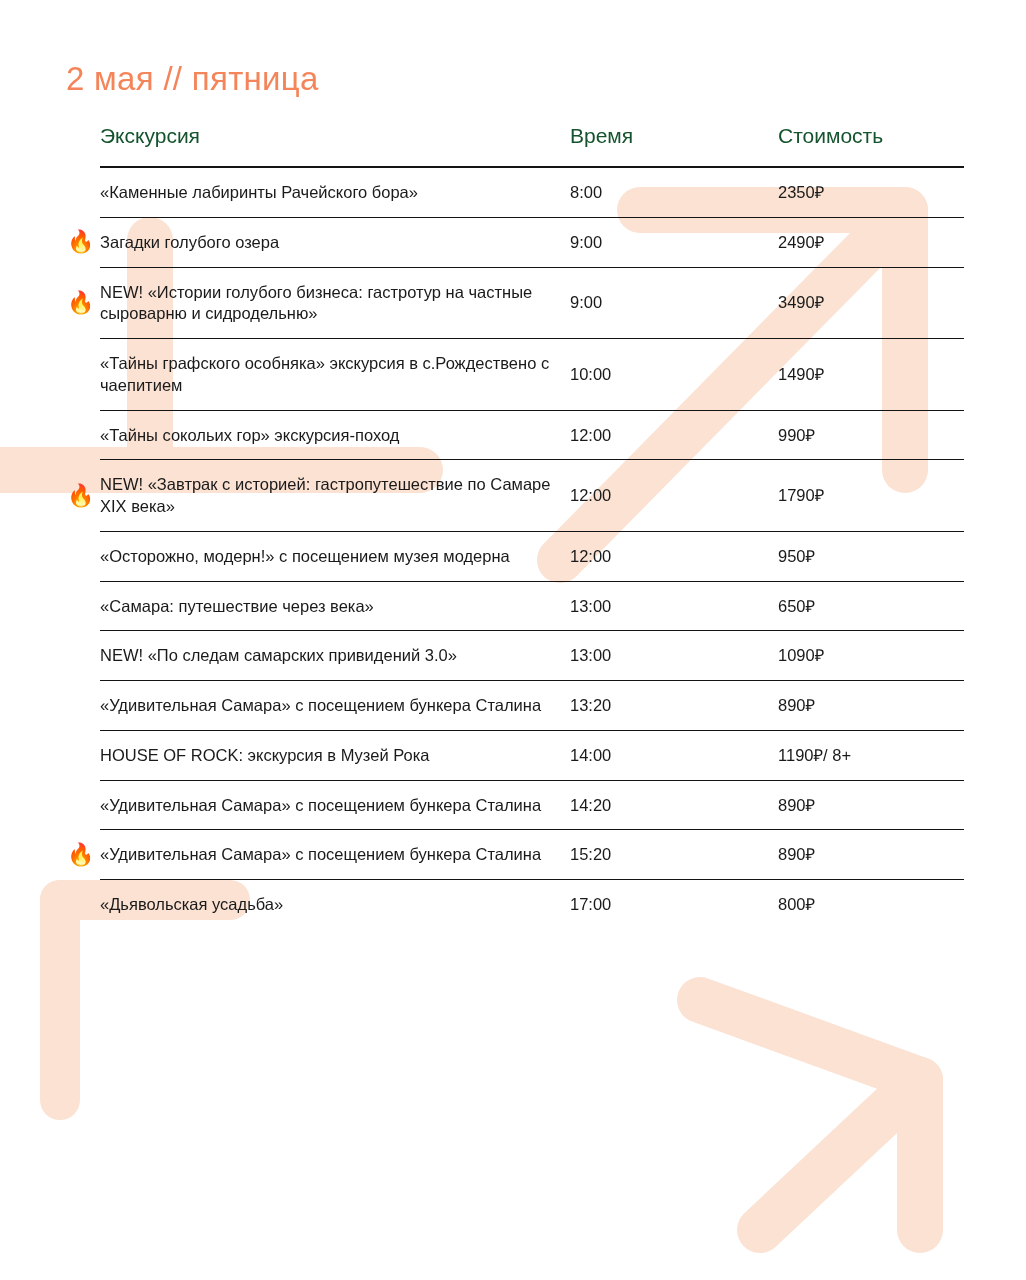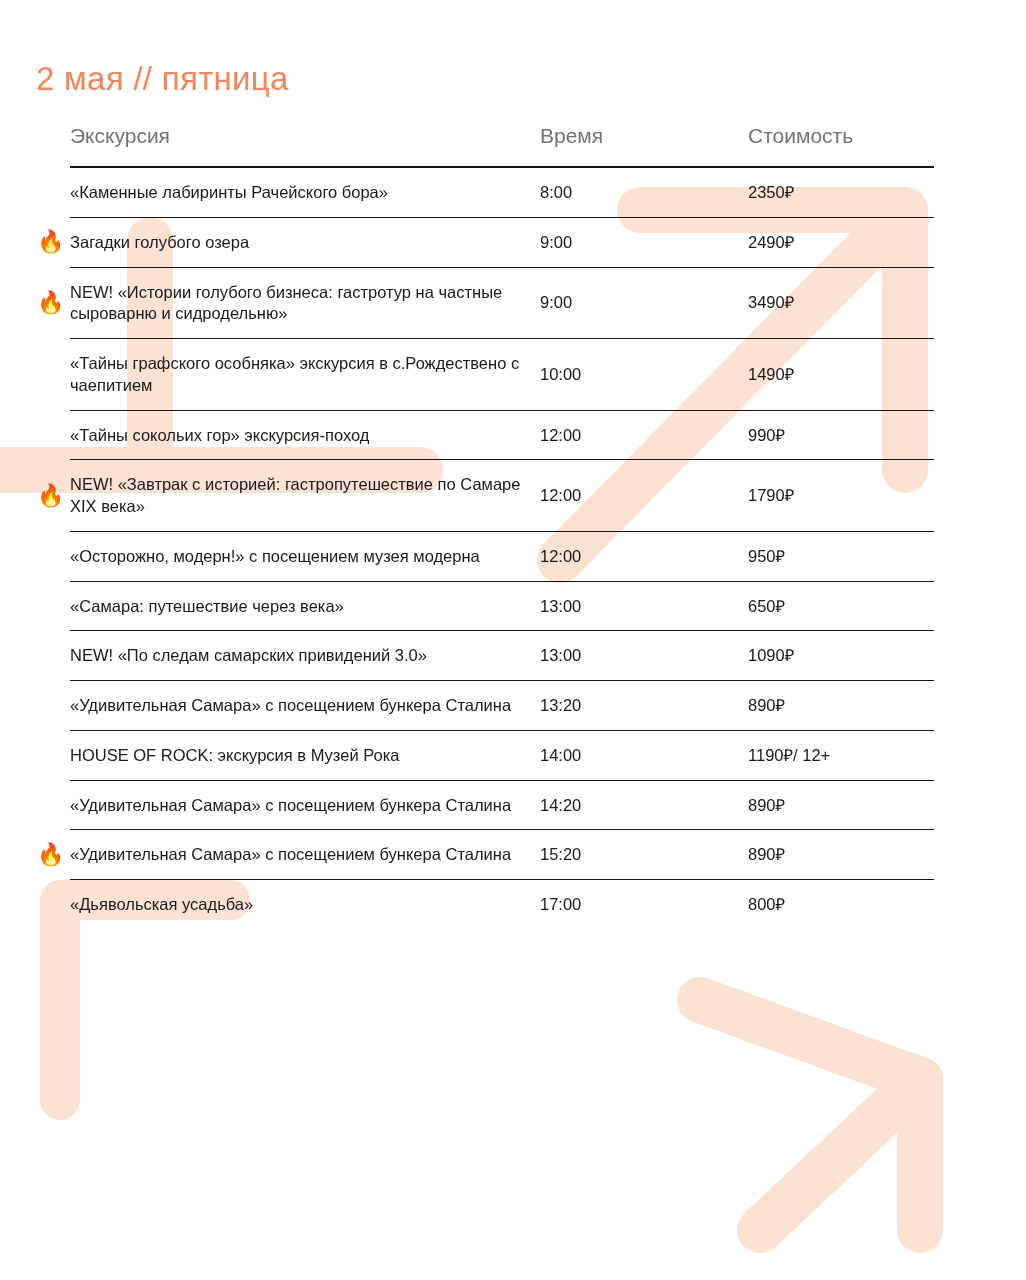--- a/index.html
+++ b/index.html
@@ -26,21 +26,21 @@
     pointer-events: none;
     z-index: 0;
   }
 
   .page {
     position: relative;
     z-index: 2;
     width: 1026px;
     height: 1280px;
     box-sizing: border-box;
-    padding: 48px 62px 0 32px;
+    padding: 48px 62px 0 62px;
     border-radius: 24px;
   }
 
   .title {
     font-size: 33px;
     color: #f4855a;
     letter-spacing: 0.3px;
     margin: 12px 0 26px 4px;
     font-weight: 400;
   }
@@ -53,21 +53,21 @@
 
   table.schedule col.c-flame { width: 38px; }
   table.schedule col.c-name  { width: 470px; }
   table.schedule col.c-time  { width: 208px; }
   table.schedule col.c-price { width: 186px; }
 
   table.schedule th {
     text-align: left;
     font-weight: 400;
     font-size: 21px;
-    color: #737373;
+    color: #14532d;
     padding: 0 0 18px 0;
     border-bottom: 2px solid #141414;
   }
   table.schedule th.h-flame { border-bottom: none; }
 
   table.schedule td {
     font-size: 16.5px;
     color: #1a1a1a;
     padding: 14px 0 13px 0;
     border-bottom: 1.6px solid #141414;
@@ -189,21 +189,21 @@
         <tr>
           <td class="flame-cell"></td>
           <td class="name-cell">«Удивительная Самара» с посещением бункера Сталина</td>
           <td class="time-cell">13:20</td>
           <td class="price-cell">890₽</td>
         </tr>
         <tr>
           <td class="flame-cell"></td>
           <td class="name-cell">HOUSE OF ROCK: экскурсия в Музей Рока</td>
           <td class="time-cell">14:00</td>
-          <td class="price-cell">1190₽/ 12+</td>
+          <td class="price-cell">1190₽/ 8+</td>
         </tr>
         <tr>
           <td class="flame-cell"></td>
           <td class="name-cell">«Удивительная Самара» с посещением бункера Сталина</td>
           <td class="time-cell">14:20</td>
           <td class="price-cell">890₽</td>
         </tr>
         <tr>
           <td class="flame-cell"><span class="flame">🔥</span></td>
           <td class="name-cell">«Удивительная Самара» с посещением бункера Сталина</td>

